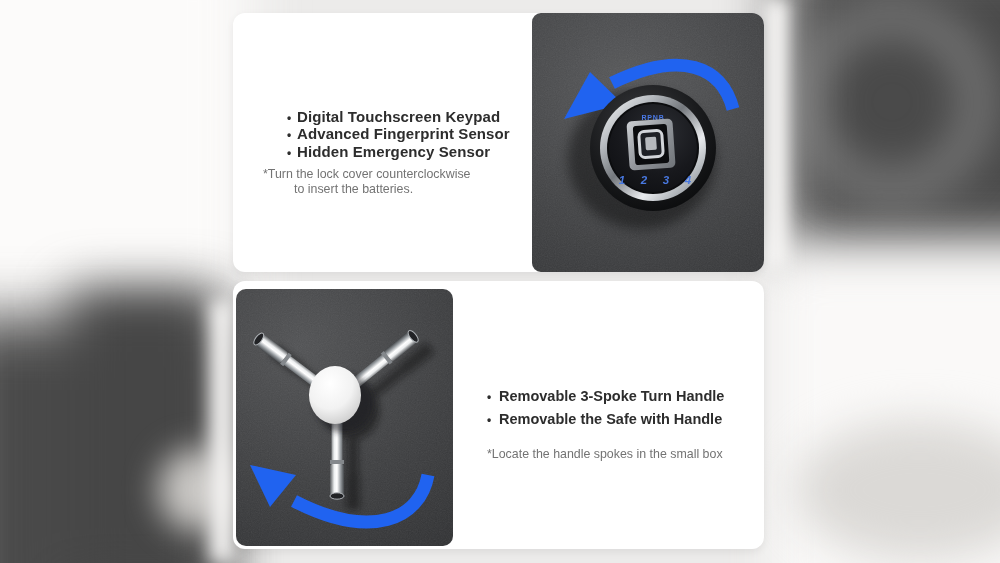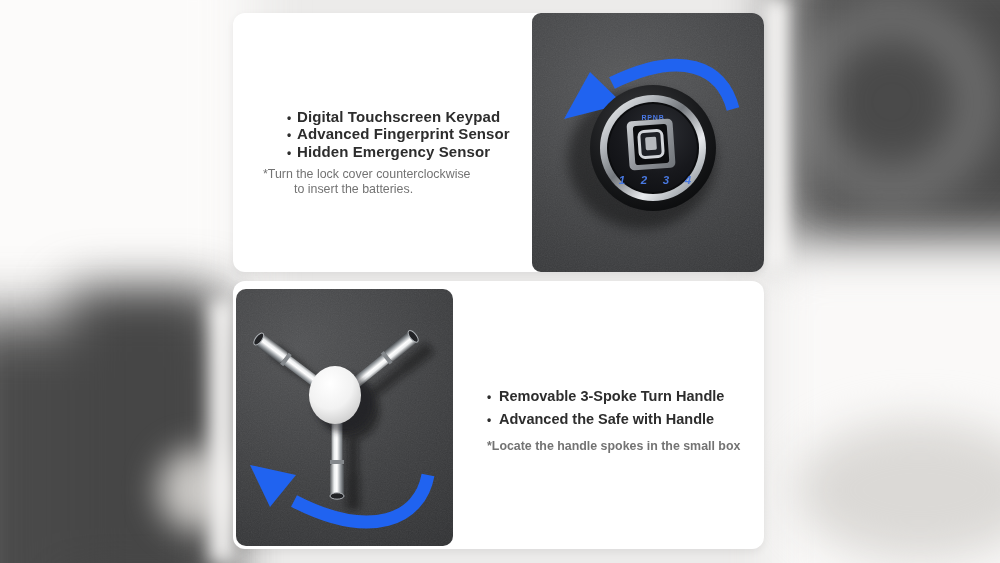--- a/index.html
+++ b/index.html
@@ -33,21 +33,21 @@
   .tb-top{left:30px;top:96px;}
   .tb-bottom{left:254px;top:104px;}
   ul.features{list-style:none;margin:0;padding:0;}
   .features li{font-weight:bold;color:#2d2d2d;white-space:nowrap;}
   .features-top li{font-size:15px;line-height:15.4px;letter-spacing:0.1px;margin-left:24px;}
   .features-bottom li{font-size:14.5px;line-height:22px;letter-spacing:0;}
   .bullet{display:inline-block;width:10px;font-size:12px;}
   .features-bottom .bullet{width:12px;}
   .note{font-size:12.4px;color:#737373;line-height:14.5px;}
   .note-top{margin-top:6px;}
-  .note-bottom{margin-top:8px;font-weight:bold;}
+  .note-bottom{margin-top:16px;}
   .note .indent{padding-left:7px;margin-left:24px;}
 </style>
 </head>
 <body>
 
 <div class="canvas">
 
   <div class="bg">
     <div class="blur bgl-white"></div>
     <div class="blur bgl-dark"></div>
@@ -217,21 +217,21 @@
         <g>
           <path d="M 192 186 C 184 230 136 252 58 212" fill="none" stroke="#2063f0" stroke-width="13"></path>
           <polygon points="14,176 60,186 34,218" fill="#2063f0"></polygon>
         </g>
       </svg>
     </div>
 
     <div class="text-block tb-bottom">
       <ul class="features features-bottom">
         <li><span class="bullet">•</span><span>Removable 3-Spoke Turn Handle</span></li>
-        <li><span class="bullet">•</span><span>Advanced the Safe with Handle</span></li>
+        <li><span class="bullet">•</span><span>Removable the Safe with Handle</span></li>
       </ul>
       <div class="note note-bottom">
         <div>*Locate the handle spokes in the small box</div>
       </div>
     </div>
   </section>
 
 </div>
 
 </body></html>

